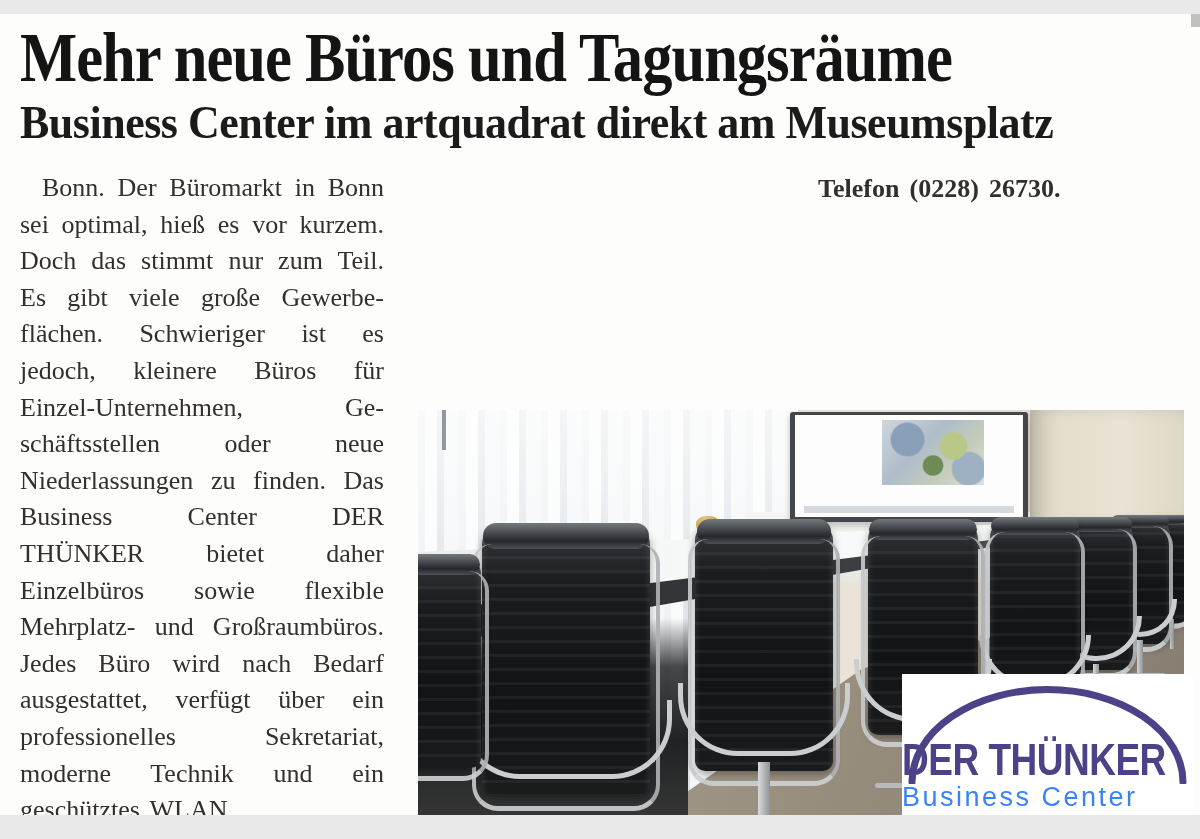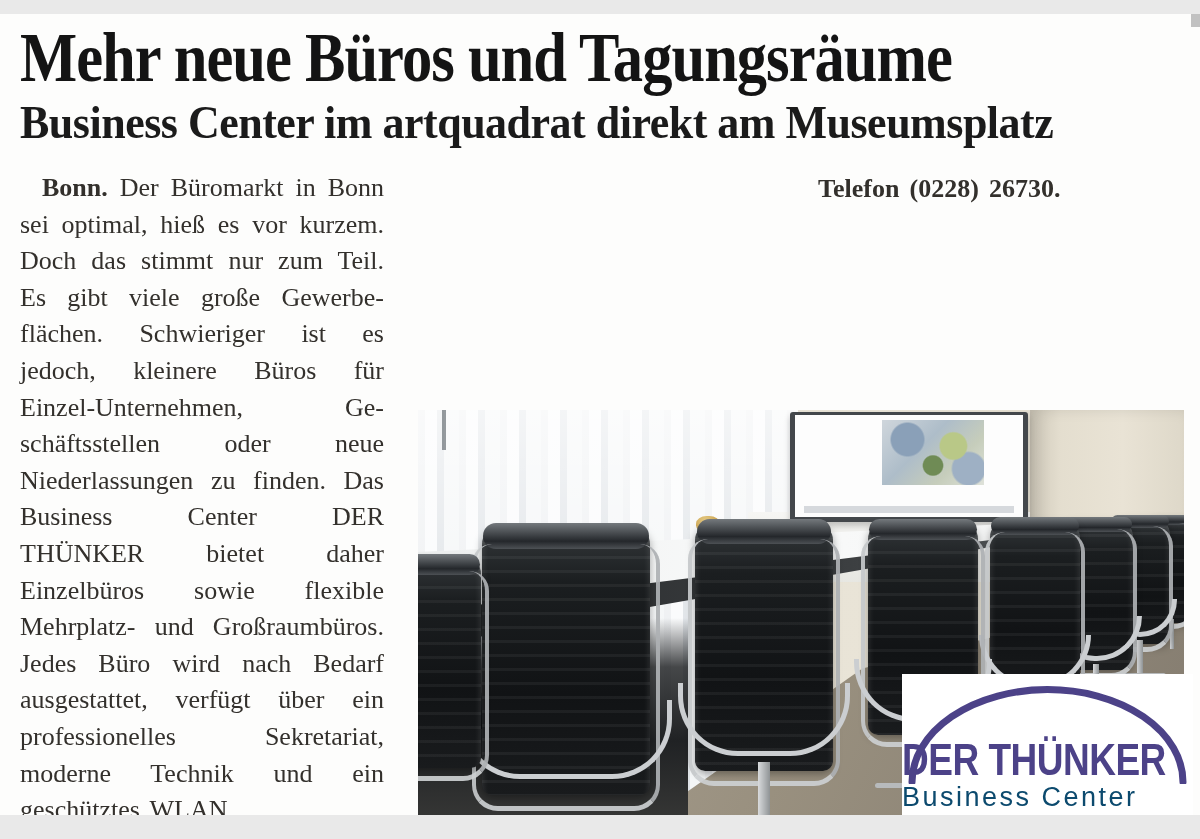--- a/index.html
+++ b/index.html
@@ -27,21 +27,21 @@
   .col {
     position:absolute; top:156px;
     font-size:26px; line-height:36.6px; color:#33302c;
     text-align:justify; hyphens:manual; -webkit-hyphens:manual;
     word-spacing:0.14em;
   }
   .col1 { left:20px;  width:364px; }
   .col2 { left:420px; width:372px; }
   .col3 { left:818px; width:370px; }
   .col1 p { text-indent:22px; }
-  .lead { font-weight:bold; }
+  .lead { font-weight:normal; }
   .phone-line { font-weight:bold; text-align:left; margin-top:1px; }
 
   
   .photo {
     position:absolute; left:418px; top:396px; width:766px; height:431px;
     background:linear-gradient(90deg,#e6e1d5 0%,#e9e4d7 60%,#ded8ca 100%);
     overflow:hidden;
   }
   .photo i { display:block; position:absolute; }
 
@@ -150,21 +150,21 @@
     font-family:"Liberation Sans", sans-serif;
   }
   .logo-arc { position:absolute; left:0; top:6px; width:291px; height:104px; }
   .logo-brand {
     position:absolute; left:0; top:62px; width:100%;
     font-size:37px; font-weight:bold; letter-spacing:-0.5px;
     transform:scaleY(1.18); transform-origin:top center; white-space:nowrap;
   }
   .logo-tagline {
     position:absolute; left:0; top:108px; width:100%;
-    font-size:27px; font-weight:400; letter-spacing:2.5px; color:#0c4a6e; white-space:nowrap;
+    font-size:27px; font-weight:400; letter-spacing:2.5px; color:#3b82f6; white-space:nowrap;
   }
   .logo-site {
     position:absolute; left:0; top:144px; width:100%;
     font-size:26px; font-weight:400; letter-spacing:1px; color:#3b82f6; white-space:nowrap;
   }
 
   .corner-mark { position:absolute; right:0; top:0; width:9px; height:13px; background:#9a9a9a; opacity:.6; }
 </style>
 </head>
 <body>

